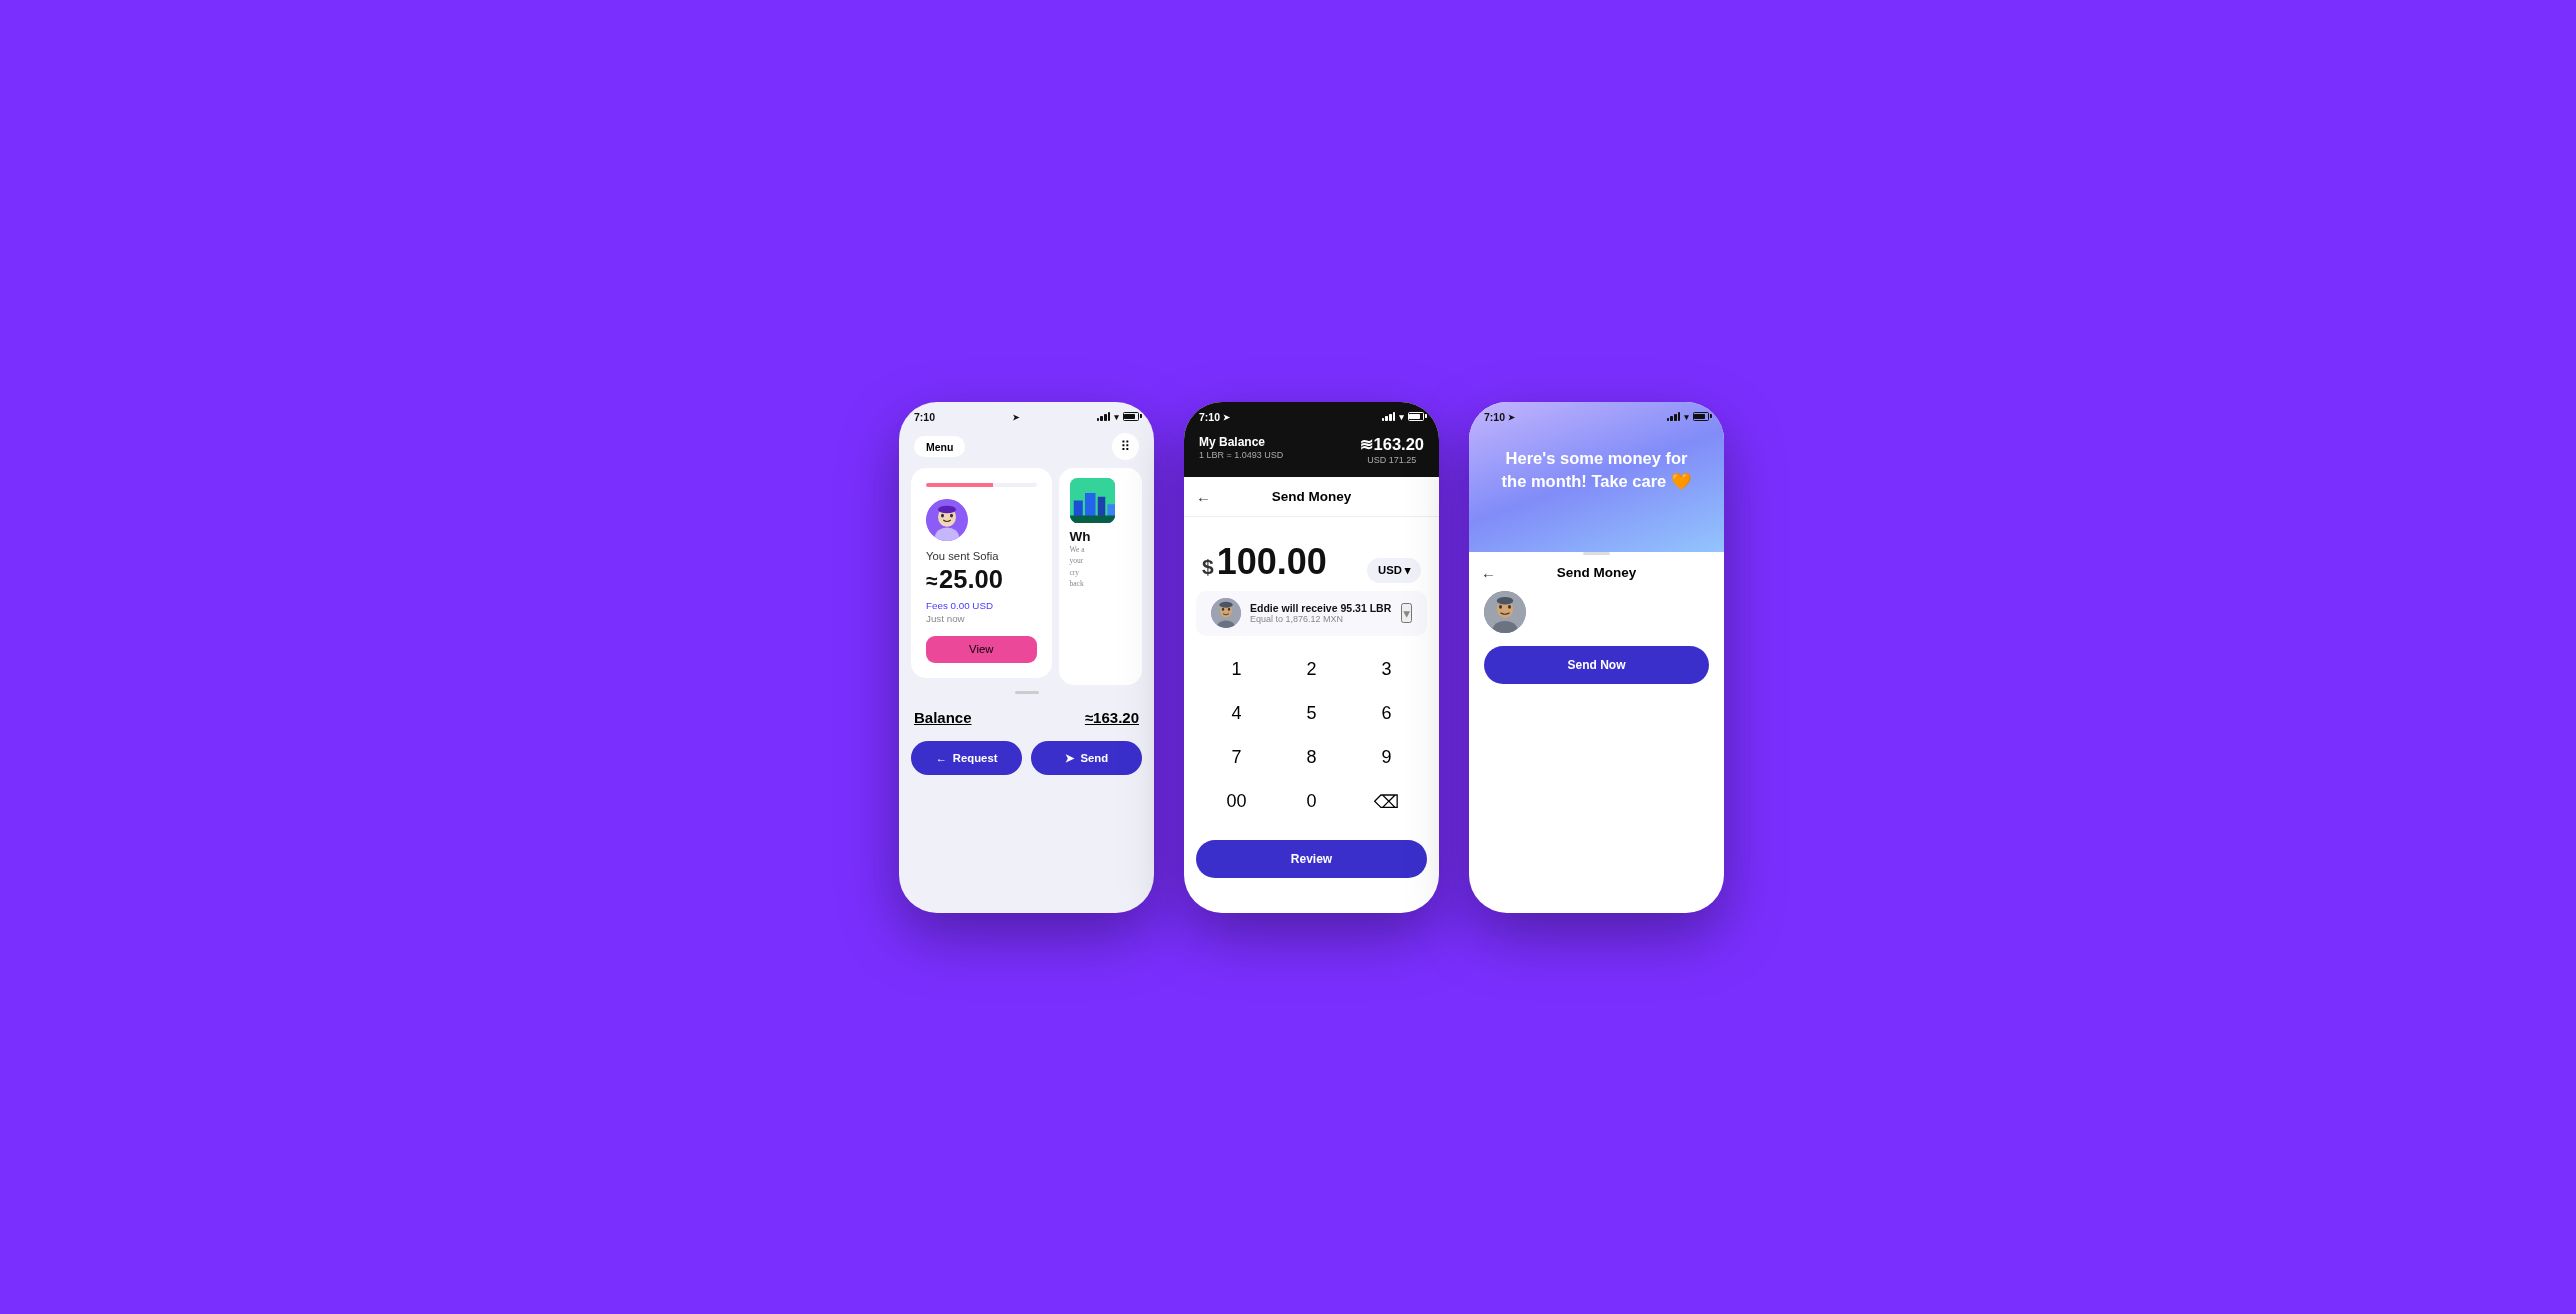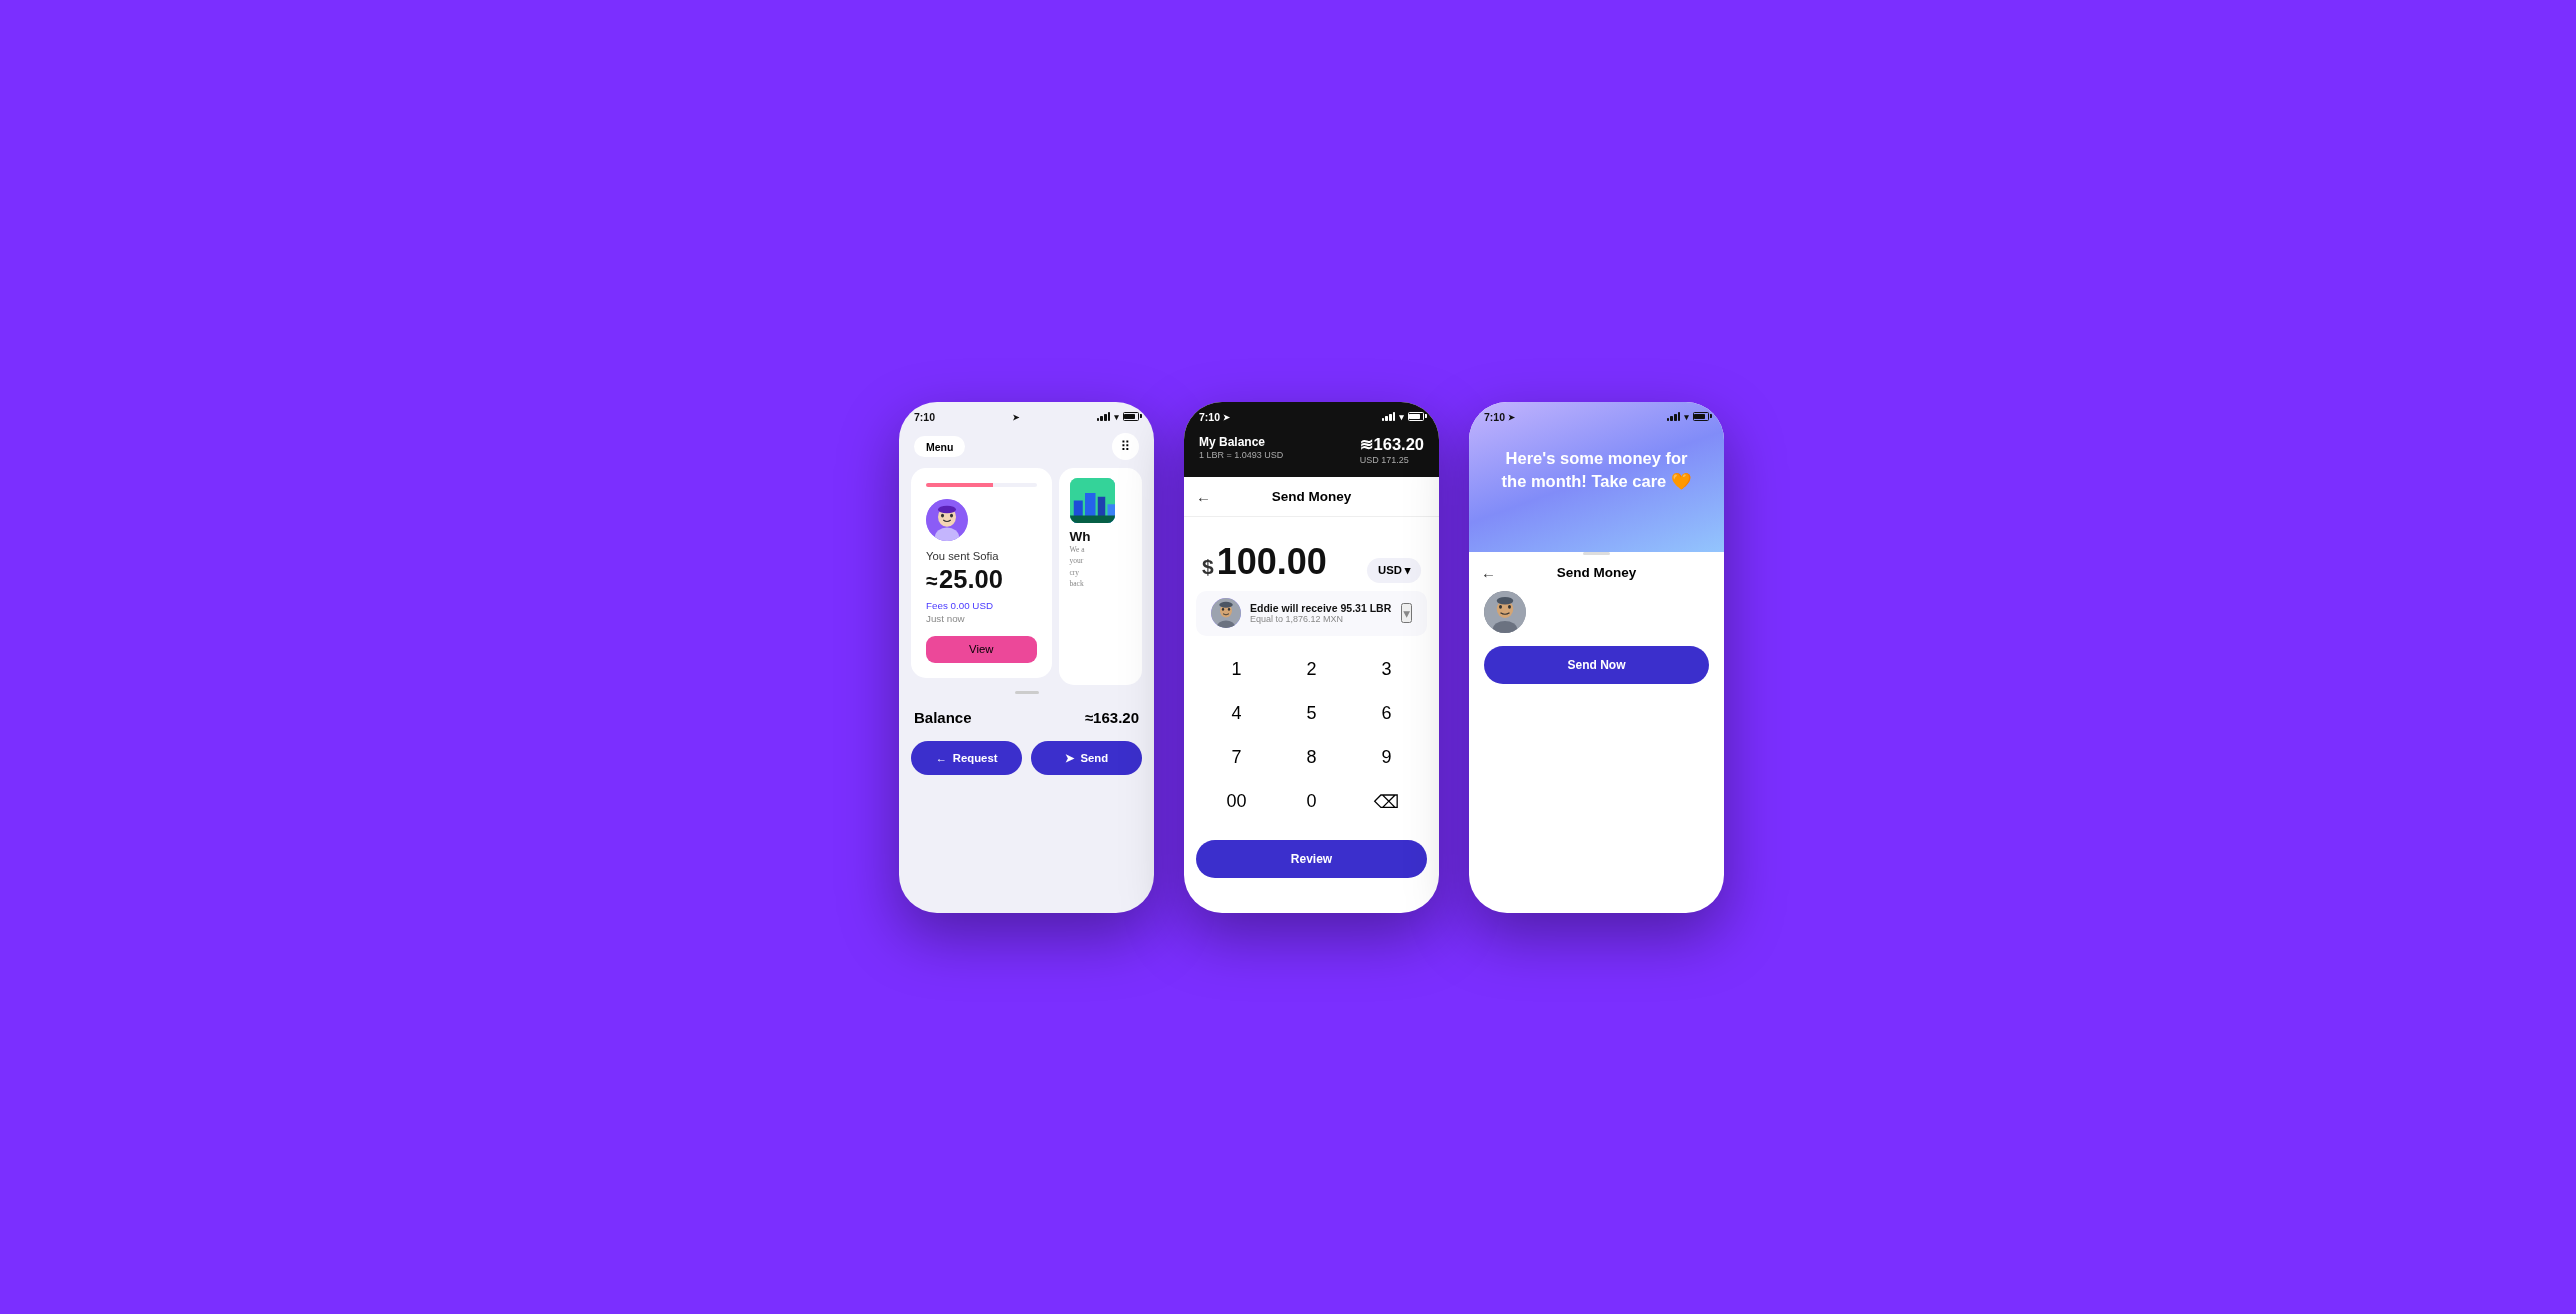--- a/index.html
+++ b/index.html
@@ -212,20 +212,21 @@
       height: 3px;
       background: #ccc;
       border-radius: 1.5px;
     }
     .balance-bar {
       display: flex;
       justify-content: space-between;
       align-items: center;
       padding: 9px 15px;
       margin-top: 3px;
+      text-decoration: underline;
     }
     .balance-label {
       font-size: 15px;
       font-weight: 700;
     }
     .balance-amount {
       font-size: 15px;
       font-weight: 700;
     }
     .action-buttons {
@@ -269,21 +270,21 @@
       font-weight: 700;
     }
     .rate-text {
       font-size: 9px;
       color: #aaa;
       margin-top: 1.5px;
     }
     .usd-text {
       font-size: 9px;
       color: #aaa;
-      text-align: left;
+      text-align: center;
       margin-top: 1.5px;
     }
     .send-money-header {
       display: flex;
       align-items: center;
       justify-content: center;
       padding: 12px 15px;
       position: relative;
       border-bottom: 0.8px solid #eee;
     }

